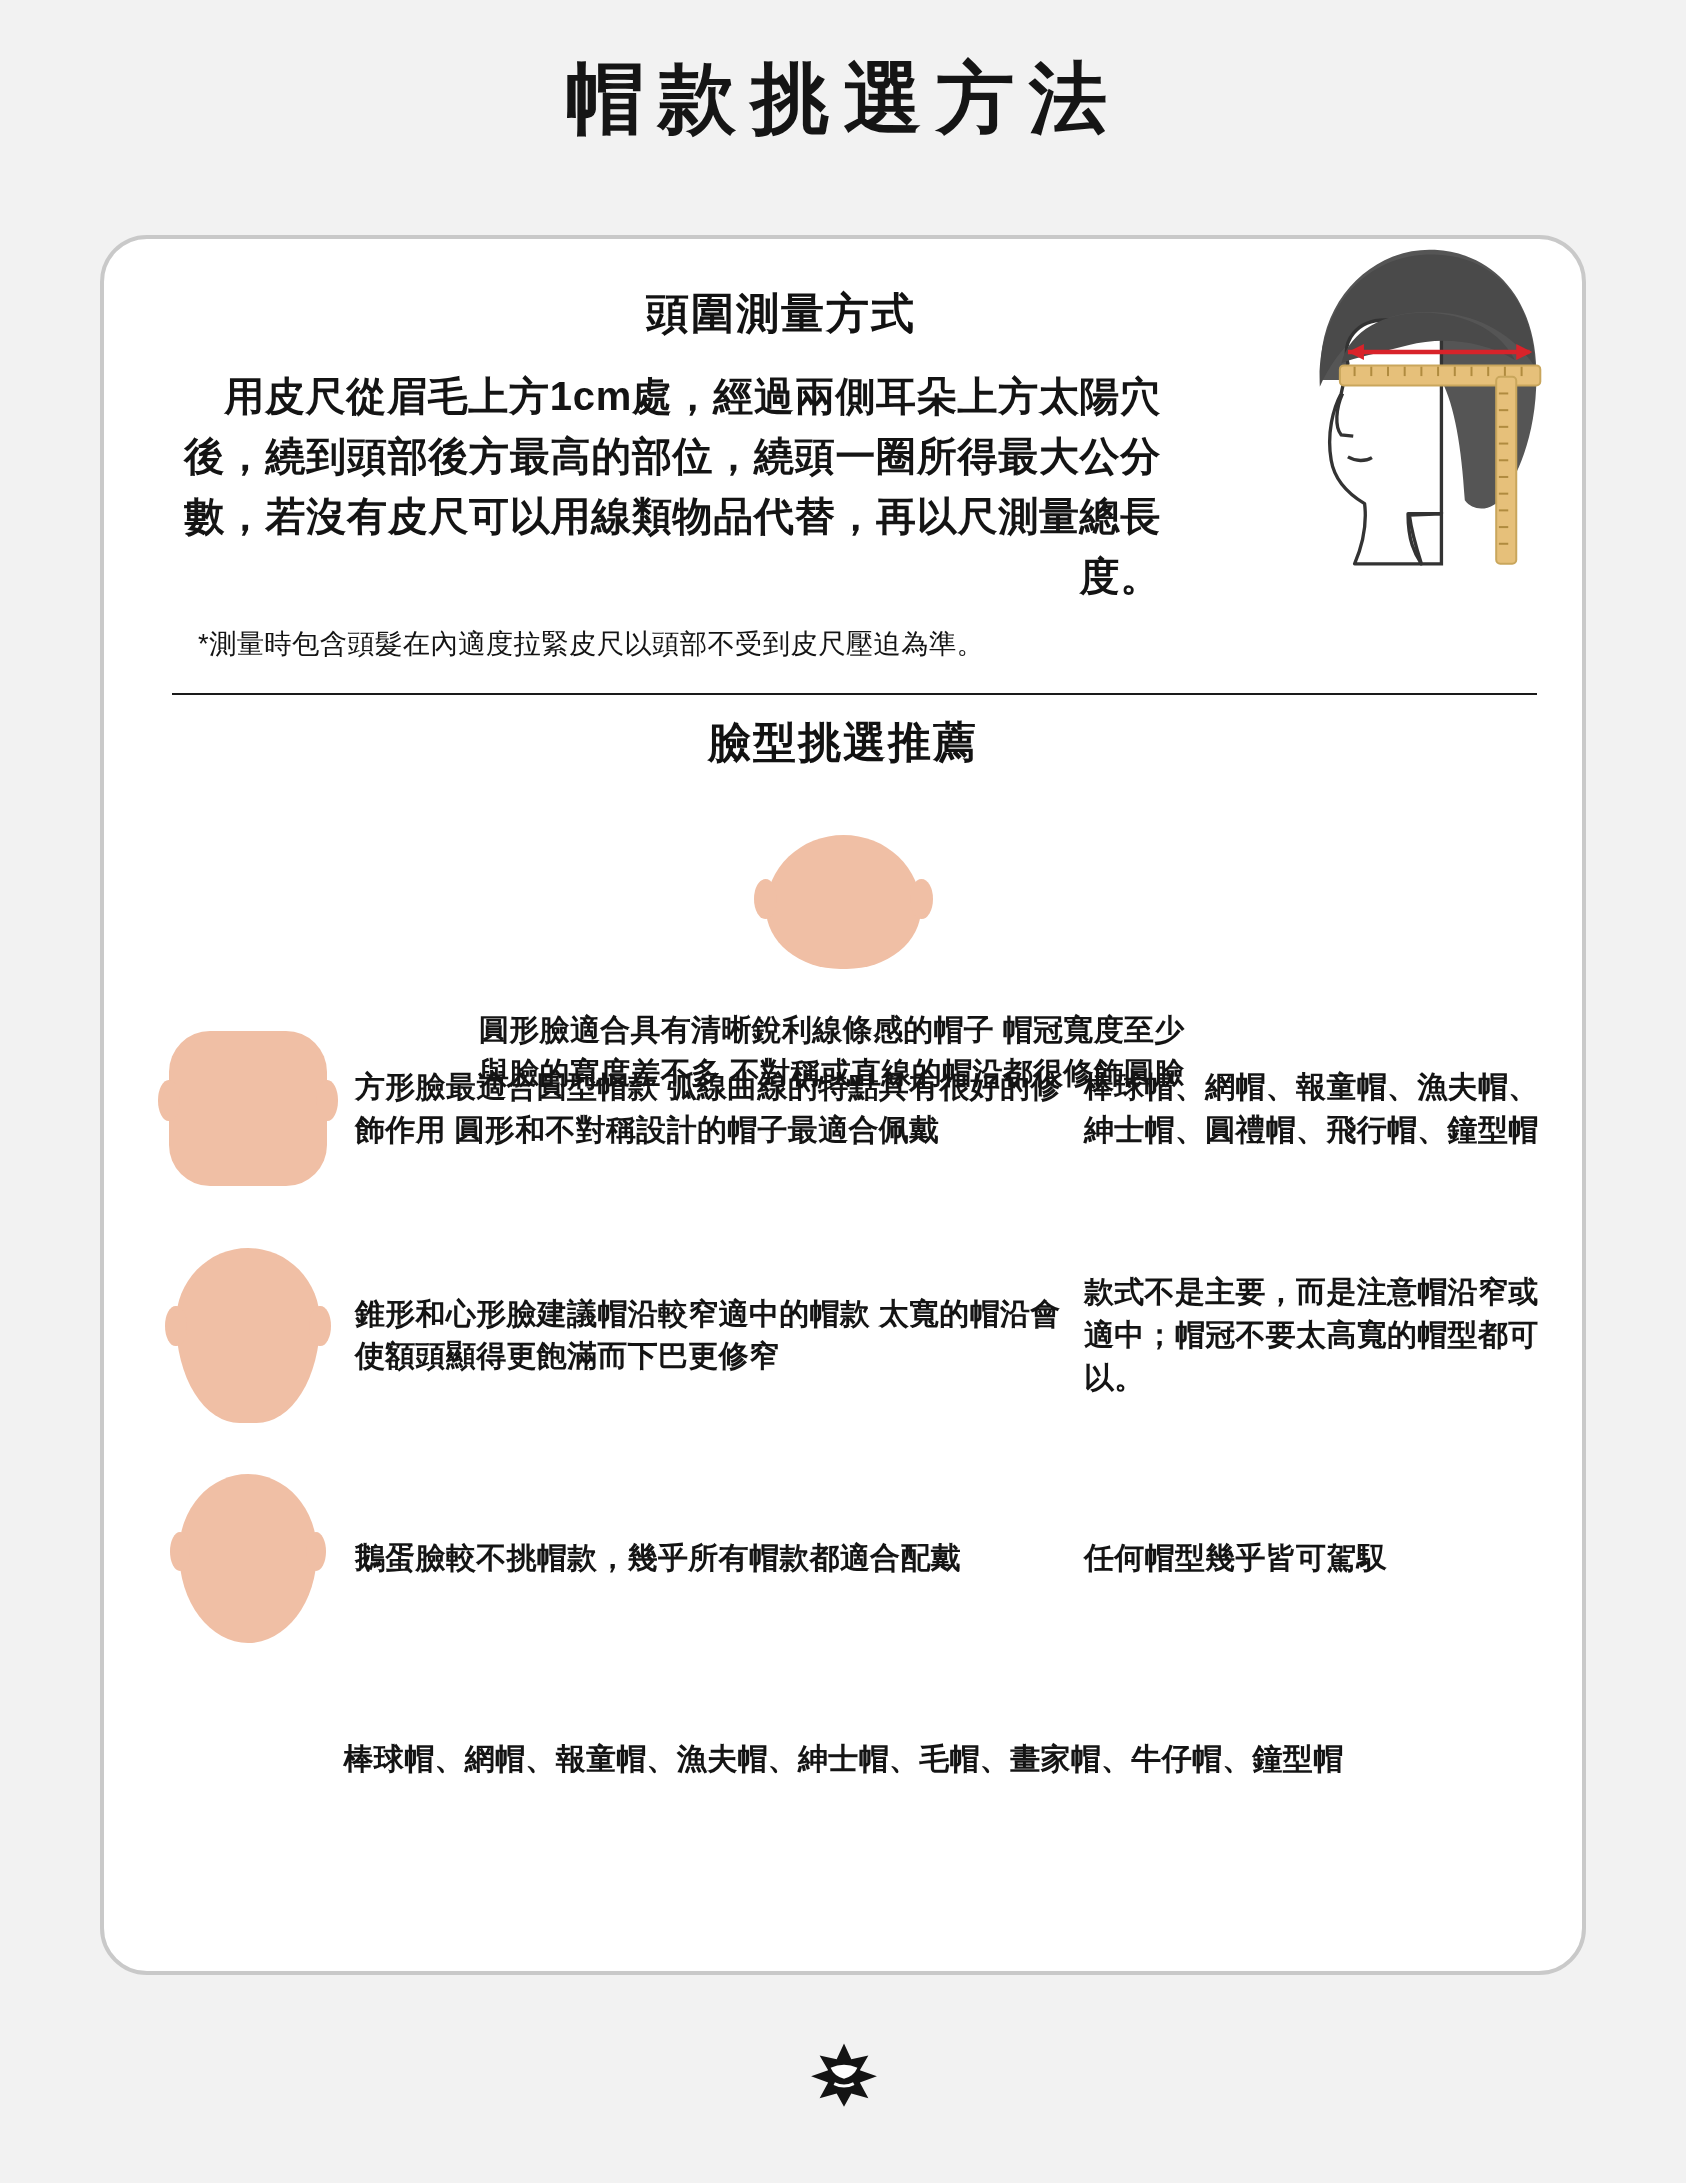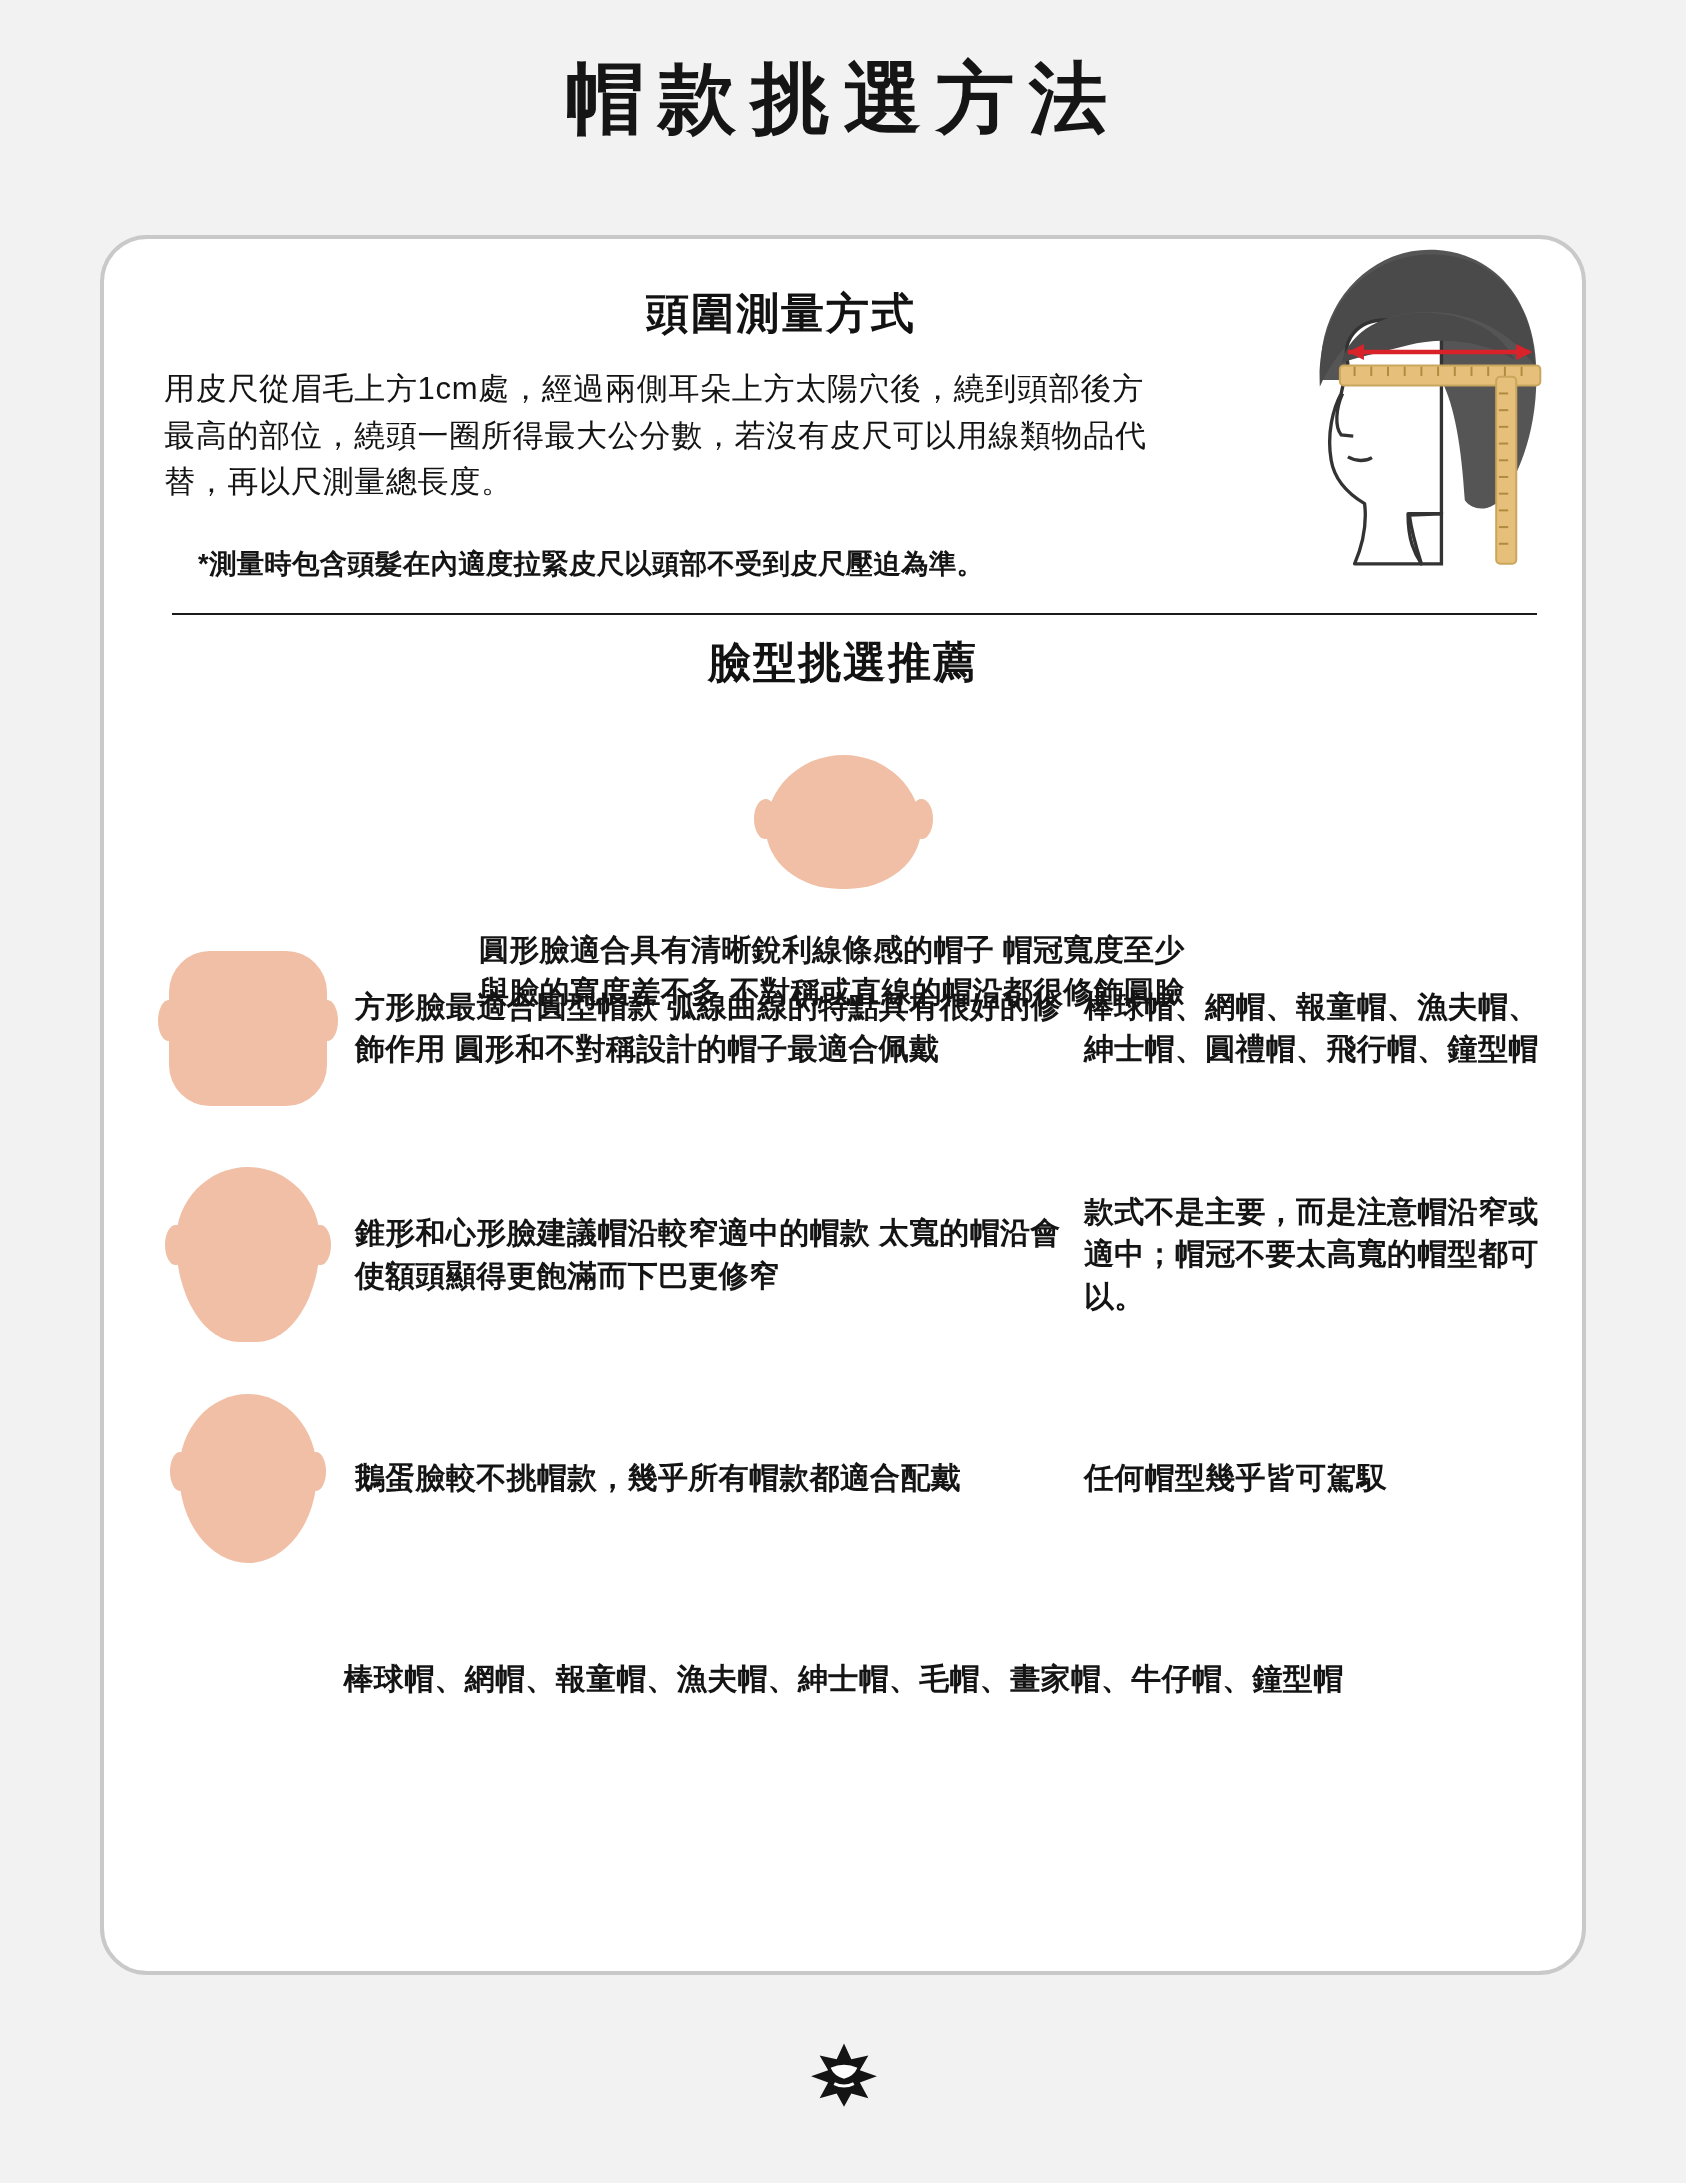--- a/index.html
+++ b/index.html
@@ -50,33 +50,34 @@
     font-size: 43px;
     font-weight: bold;
     letter-spacing: 2px;
     margin: 19px 0 23px 0;
     color: #121212;
   }
   .measure-title {
     margin-left: -147px;
   }
   .measure-body {
-    font-size: 31px;
-    font-weight: normal;
+    font-size: 40px;
+    font-weight: bold;
     line-height: 1.50;
     letter-spacing: 0.7px;
     width: 997px;
     margin-left: 20px;
     color: #141414;
+    text-align: right;
   }
   .measure-note {
     font-size: 27.4px;
-    font-weight: bold;
+    font-weight: normal;
     letter-spacing: 0.3px;
-    margin-top: 40px;
+    margin-top: 20px;
     margin-left: 54px;
     color: #141414;
   }
 
   .head-figure {
     position: absolute;
     right: 27px;
     top: -13.4px;
     width: 314px;
     height: 375px;

